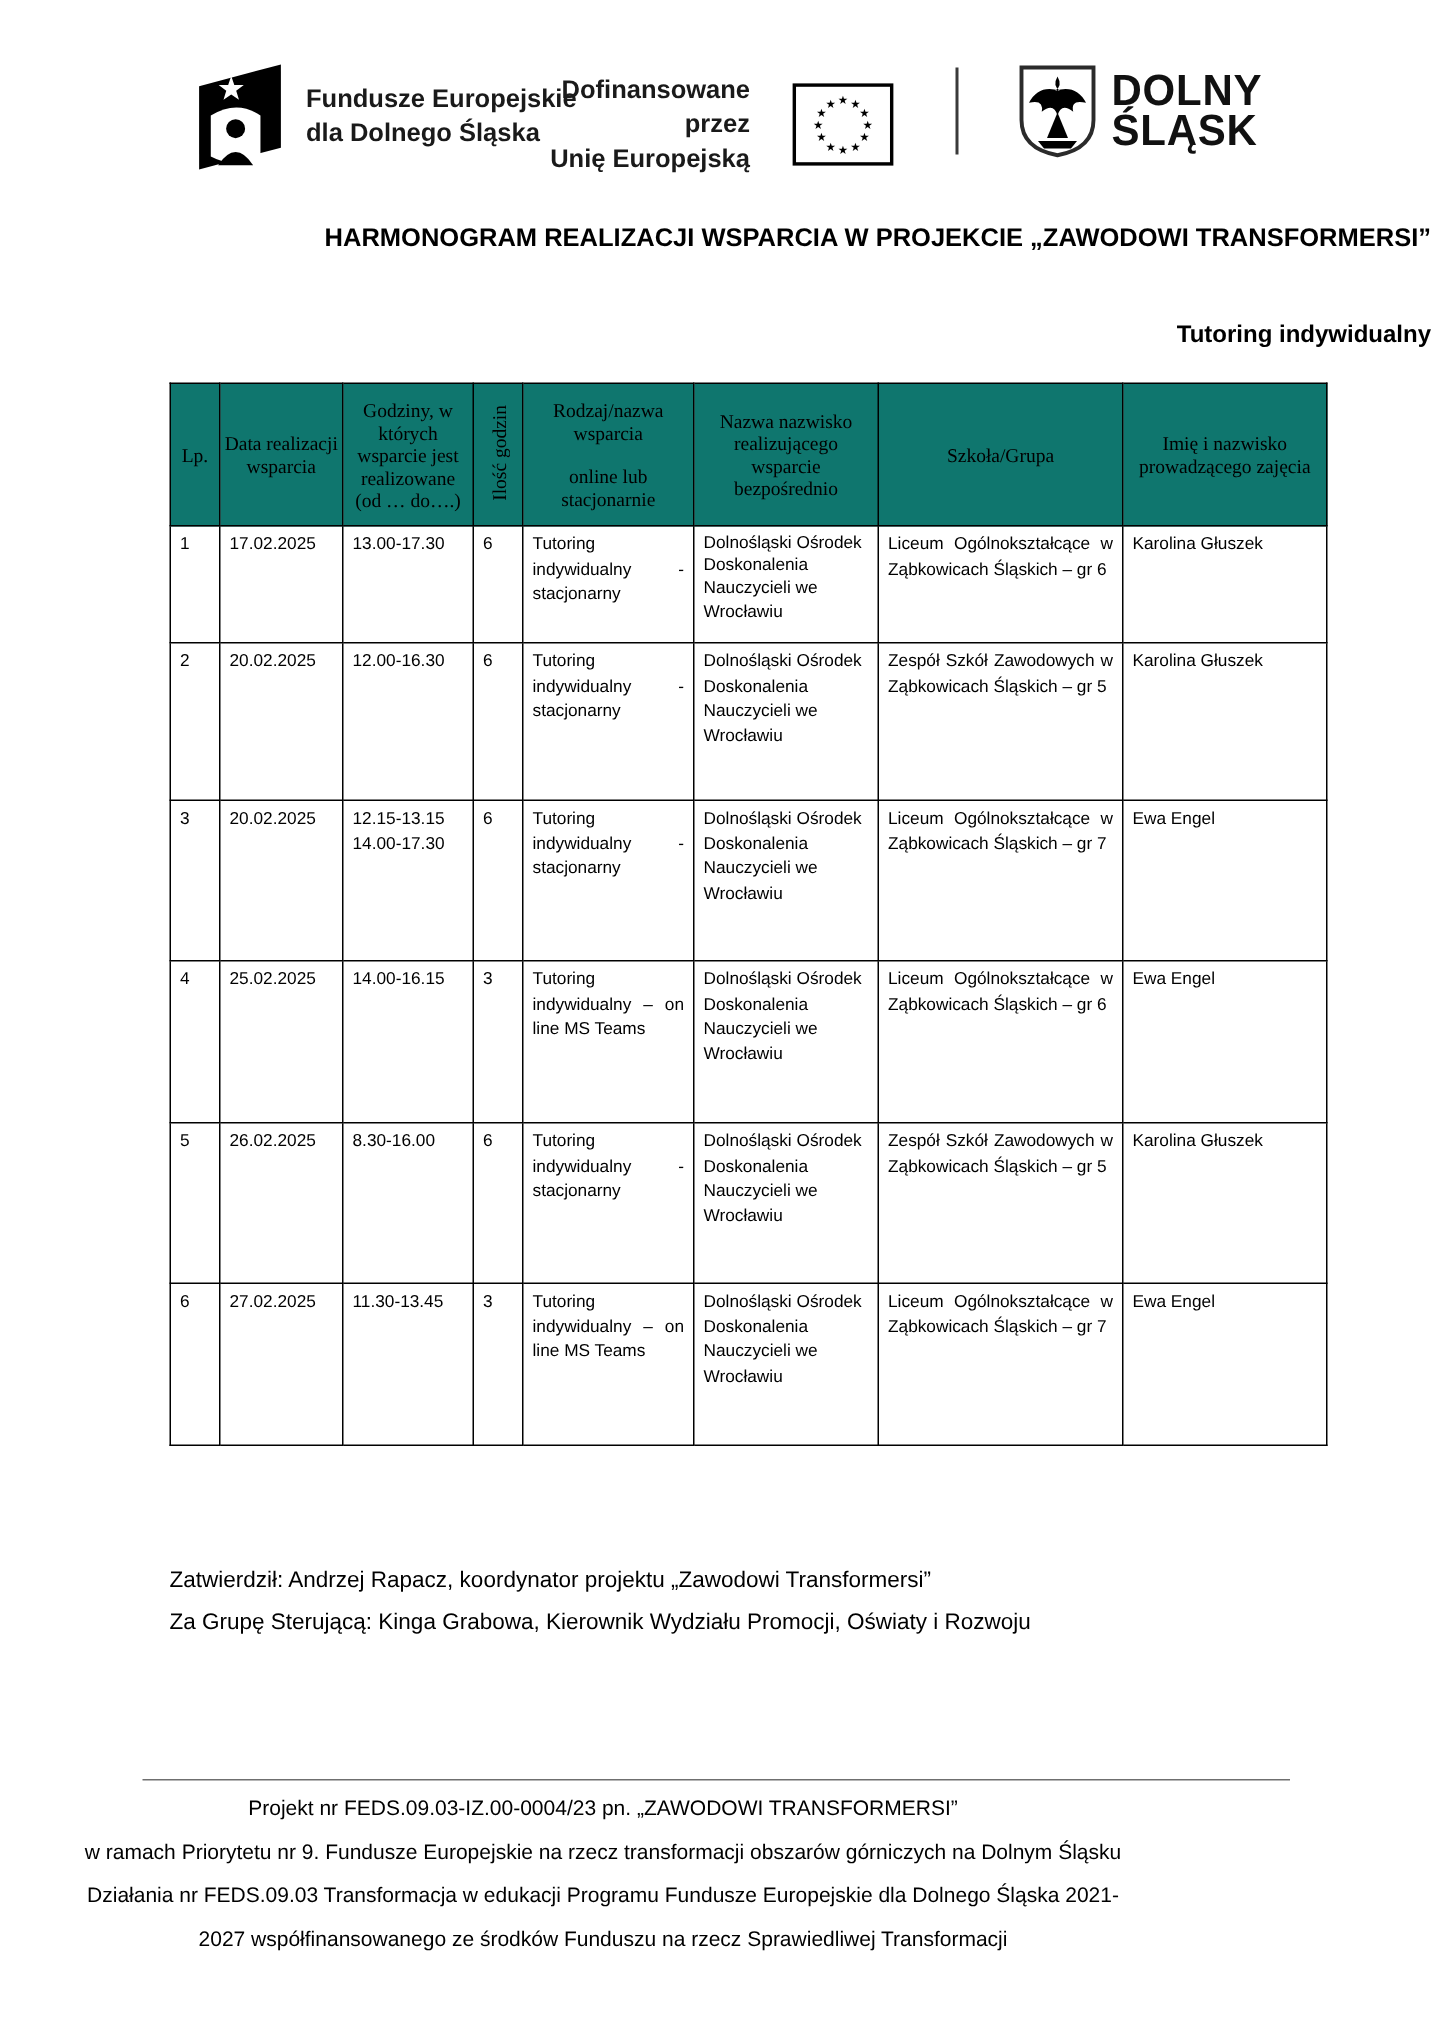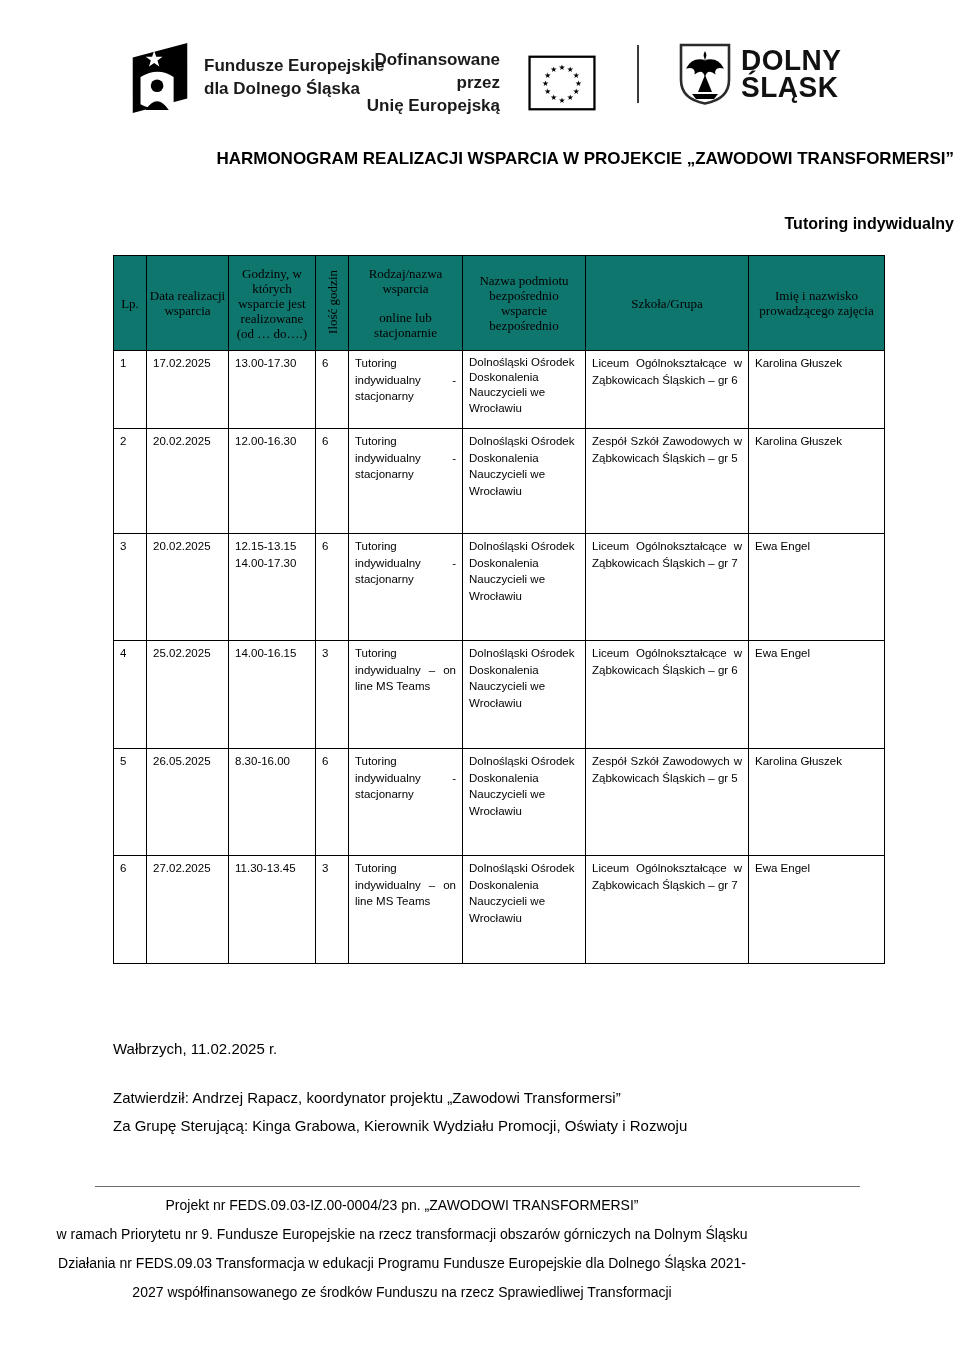--- a/index.html
+++ b/index.html
@@ -145,21 +145,21 @@
     <tr>
       <th class="h-lp">Lp.</th>
       <th>Data realizacji wsparcia</th>
       <th>Godziny, w których wsparcie jest realizowane (od … do….)</th>
       <th><span class="vtext">Ilość godzin</span></th>
       <th>
         <div>Rodzaj/nazwa wsparcia</div>
         <div class="h-type-gap"></div>
         <div>online lub stacjonarnie</div>
       </th>
-      <th>Nazwa podmiotu bezpośrednio wsparcie bezpośrednio</th>
+      <th>Nazwa nazwisko realizującego wsparcie bezpośrednio</th>
       <th class="h-school">Szkoła/Grupa</th>
       <th>Imię i nazwisko prowadzącego zajęcia</th>
     </tr>
   </thead>
   <tbody>
     <tr class="r0">
       <td class="c-lp">1</td>
       <td class="c-date">17.02.2025</td>
       <td class="c-hours">13.00-17.30</td>
       <td class="c-count">6</td>
@@ -194,21 +194,21 @@
       <td class="c-date">25.02.2025</td>
       <td class="c-hours">14.00-16.15</td>
       <td class="c-count">3</td>
       <td class="c-type">Tutoring indywidualny – on line MS Teams</td>
       <td class="c-provider">Dolnośląski Ośrodek Doskonalenia Nauczycieli we Wrocławiu</td>
       <td class="c-school">Liceum Ogólnokształcące w Ząbkowicach Śląskich – gr 6</td>
       <td class="c-teacher">Ewa Engel</td>
     </tr>
     <tr class="r4">
       <td class="c-lp">5</td>
-      <td class="c-date">26.05.2025</td>
+      <td class="c-date">26.02.2025</td>
       <td class="c-hours">8.30-16.00</td>
       <td class="c-count">6</td>
       <td class="c-type">Tutoring indywidualny - stacjonarny</td>
       <td class="c-provider">Dolnośląski Ośrodek Doskonalenia Nauczycieli we Wrocławiu</td>
       <td class="c-school">Zespół Szkół Zawodowych w Ząbkowicach Śląskich – gr 5</td>
       <td class="c-teacher">Karolina Głuszek</td>
     </tr>
     <tr class="r5">
       <td class="c-lp">6</td>
       <td class="c-date">27.02.2025</td>
@@ -216,21 +216,20 @@
       <td class="c-count">3</td>
       <td class="c-type">Tutoring indywidualny – on line MS Teams</td>
       <td class="c-provider">Dolnośląski Ośrodek Doskonalenia Nauczycieli we Wrocławiu</td>
       <td class="c-school">Liceum Ogólnokształcące w Ząbkowicach Śląskich – gr 7</td>
       <td class="c-teacher">Ewa Engel</td>
     </tr>
   </tbody>
 </table>
 
 <div class="signoff">
-  <div class="place">Wałbrzych, 11.02.2025 r.</div>
   <div class="line">Zatwierdził: Andrzej Rapacz, koordynator projektu „Zawodowi Transformersi”</div>
   <div class="line">Za Grupę Sterującą: Kinga Grabowa, Kierownik Wydziału Promocji, Oświaty i Rozwoju</div>
 </div>
 
 <div class="footer-rule"></div>
 
 <div class="project-footer">
   <div>Projekt nr FEDS.09.03-IZ.00-0004/23 pn. „ZAWODOWI TRANSFORMERSI”</div>
   <div>w ramach Priorytetu nr 9. Fundusze Europejskie na rzecz transformacji obszarów górniczych na Dolnym Śląsku</div>
   <div>Działania nr FEDS.09.03 Transformacja w edukacji Programu Fundusze Europejskie dla Dolnego Śląska 2021-</div>

